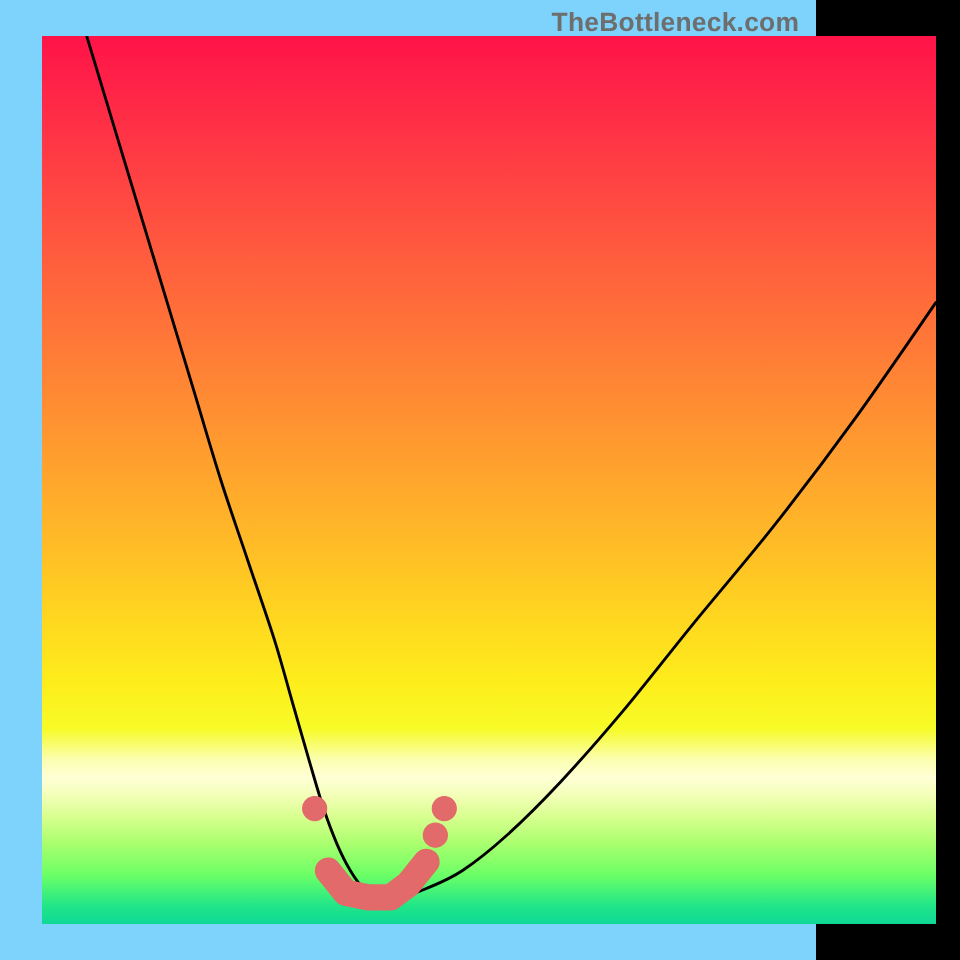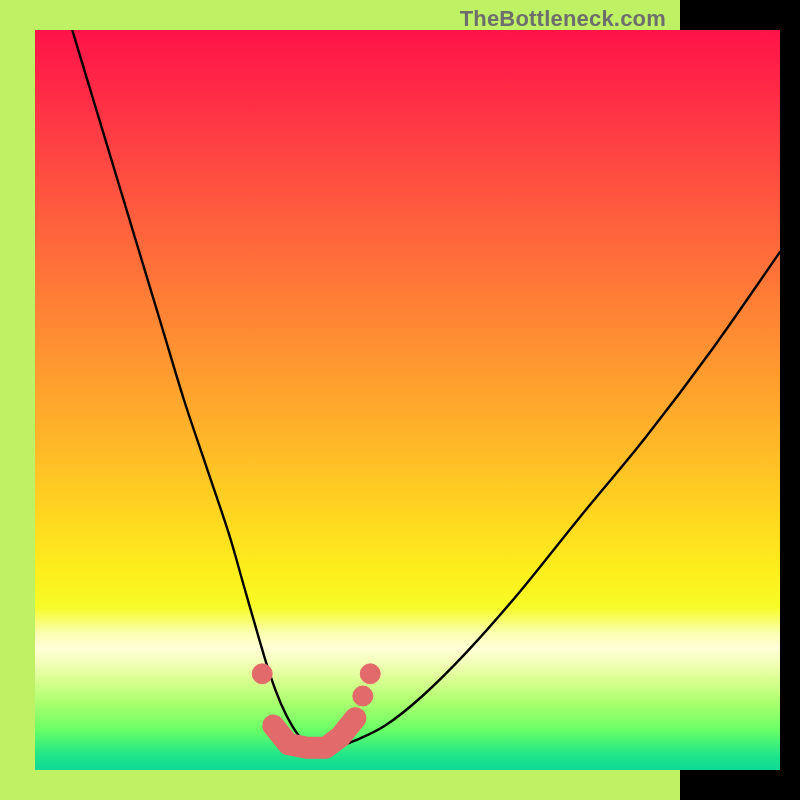--- a/index.html
+++ b/index.html
@@ -10,21 +10,21 @@
     background: #000000;
     overflow: hidden;
     font-family: Arial, Helvetica, sans-serif;
   }
   .frame {
     position: absolute;
     left: 0;
     top: 0;
     width: 680px;
     height: 800px;
-    background: #bef264;
+    background: #7dd3fc;
   }
   .plot {
     position: absolute;
     left: 35px;
     top: 30px;
     width: 745px;
     height: 740px;
     
     background: linear-gradient(to bottom,
       #ff1348 0%,

